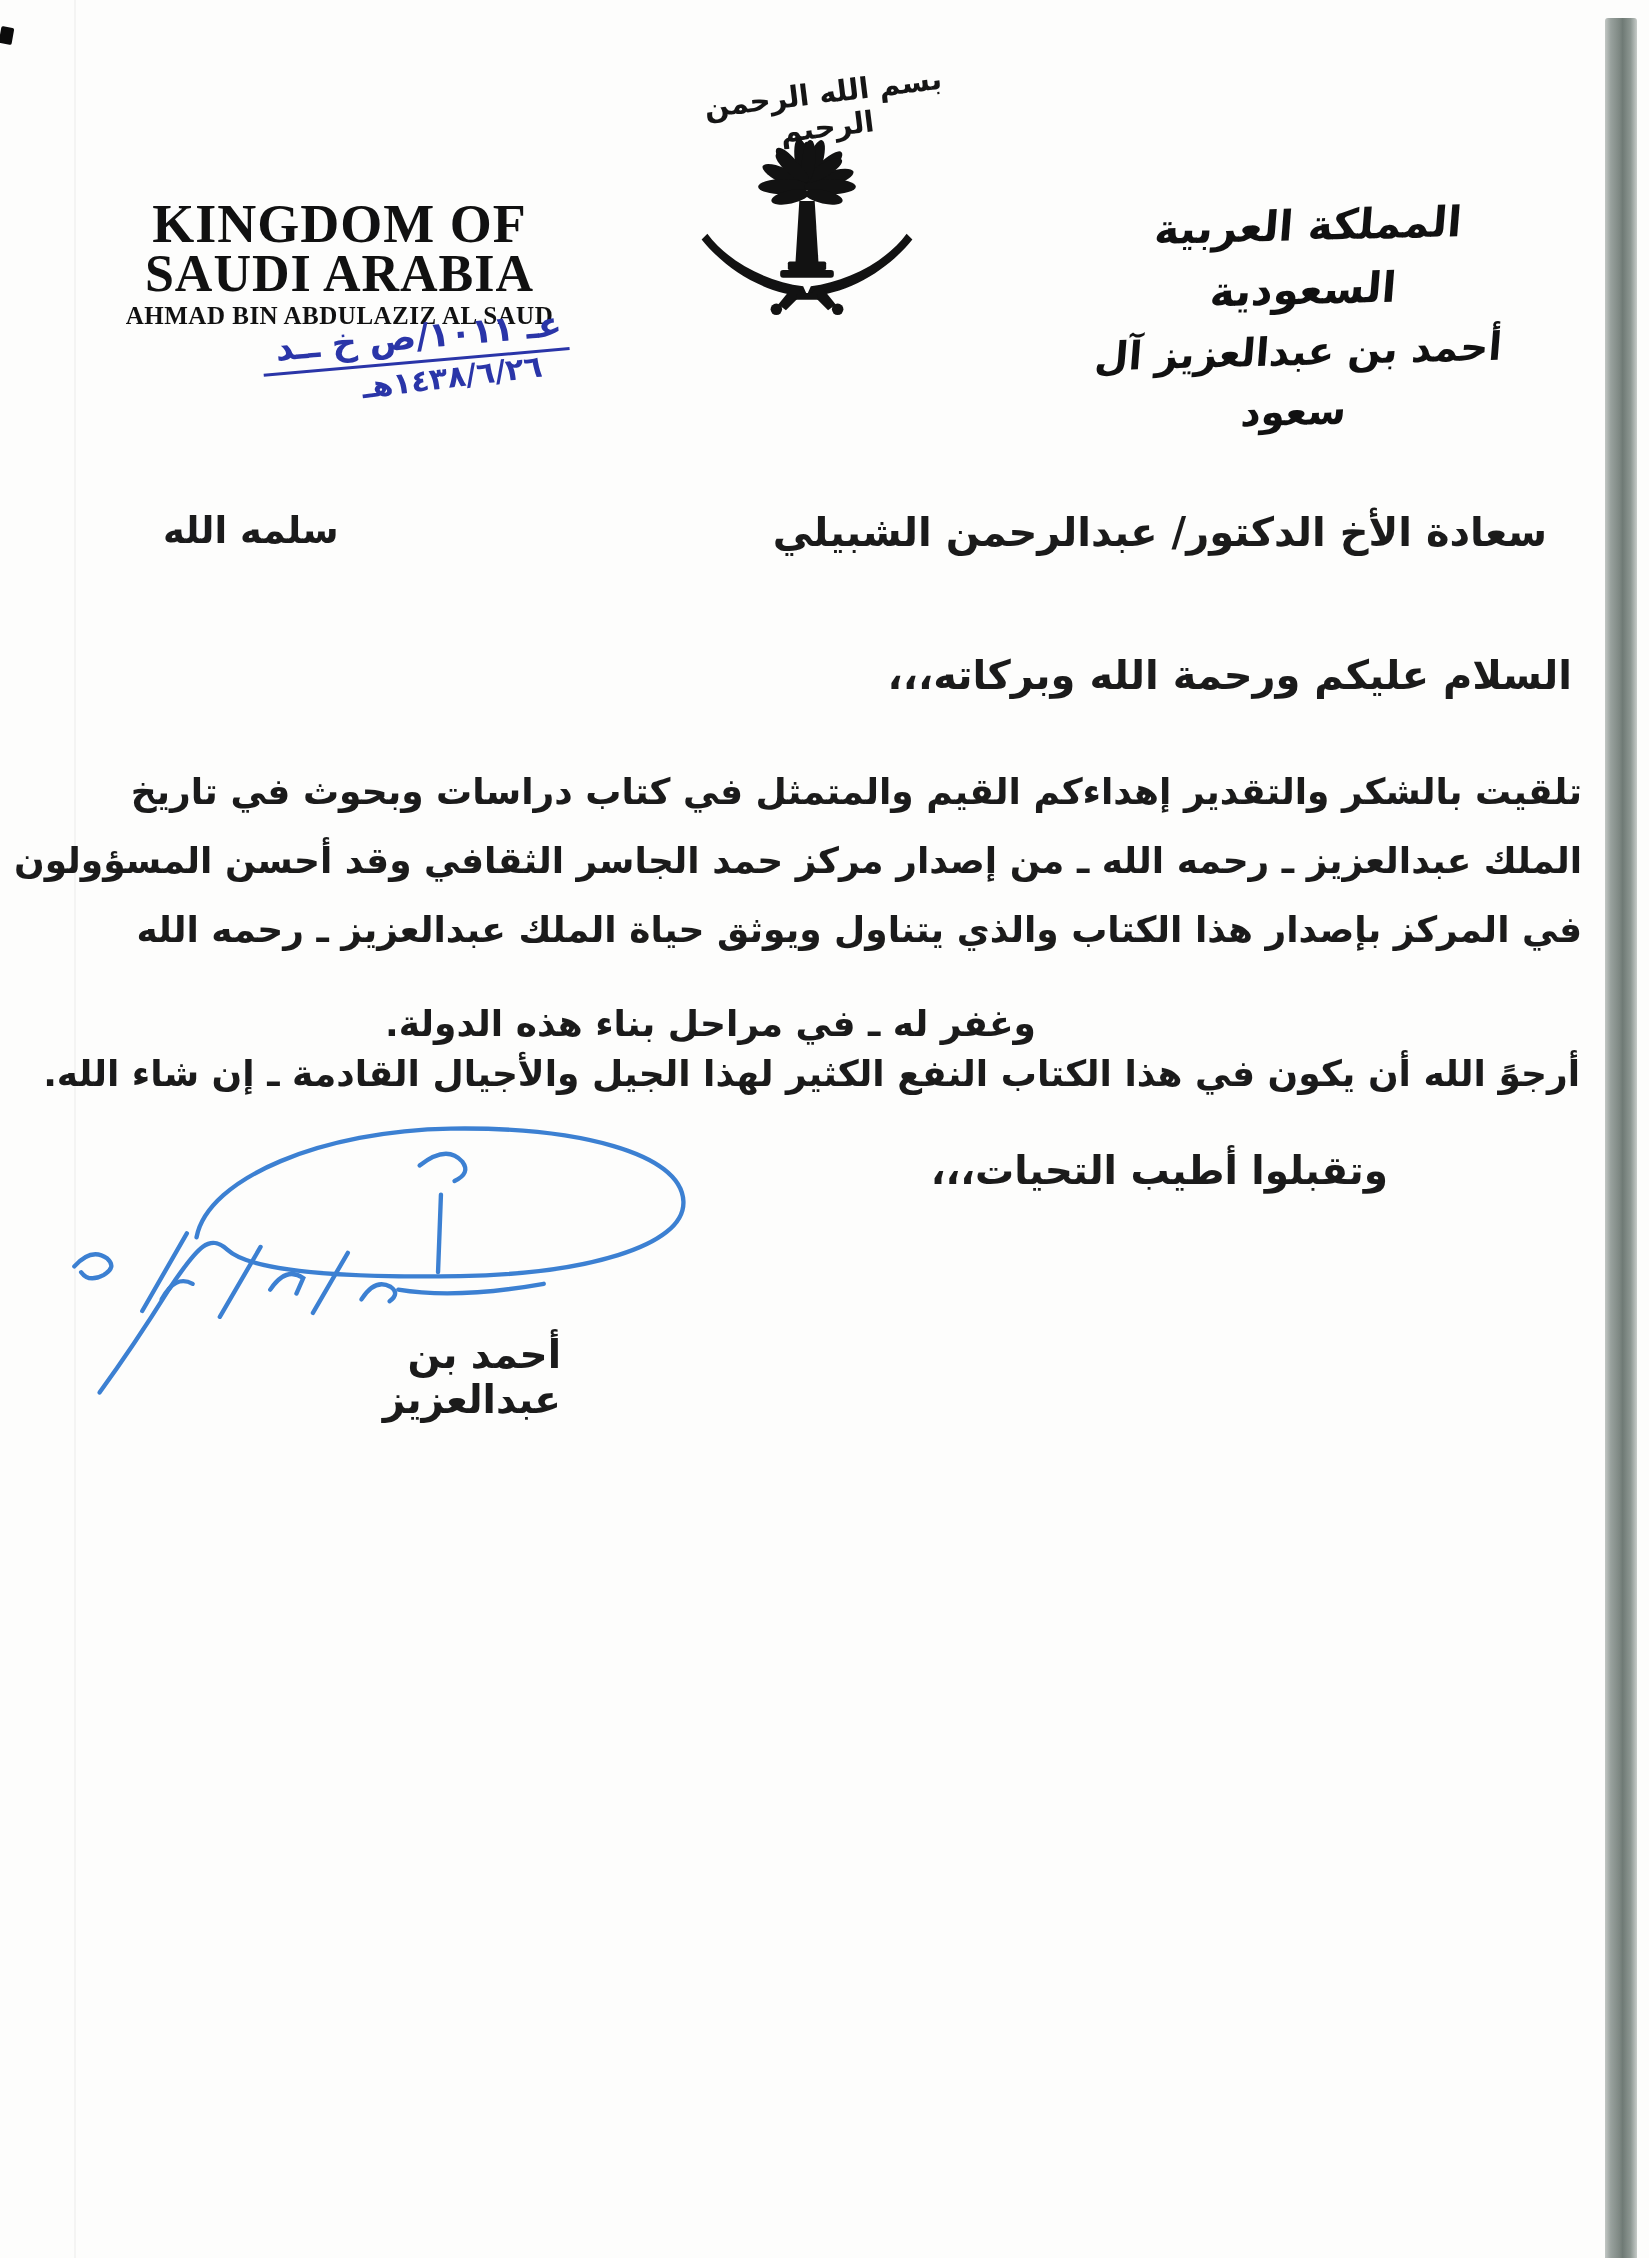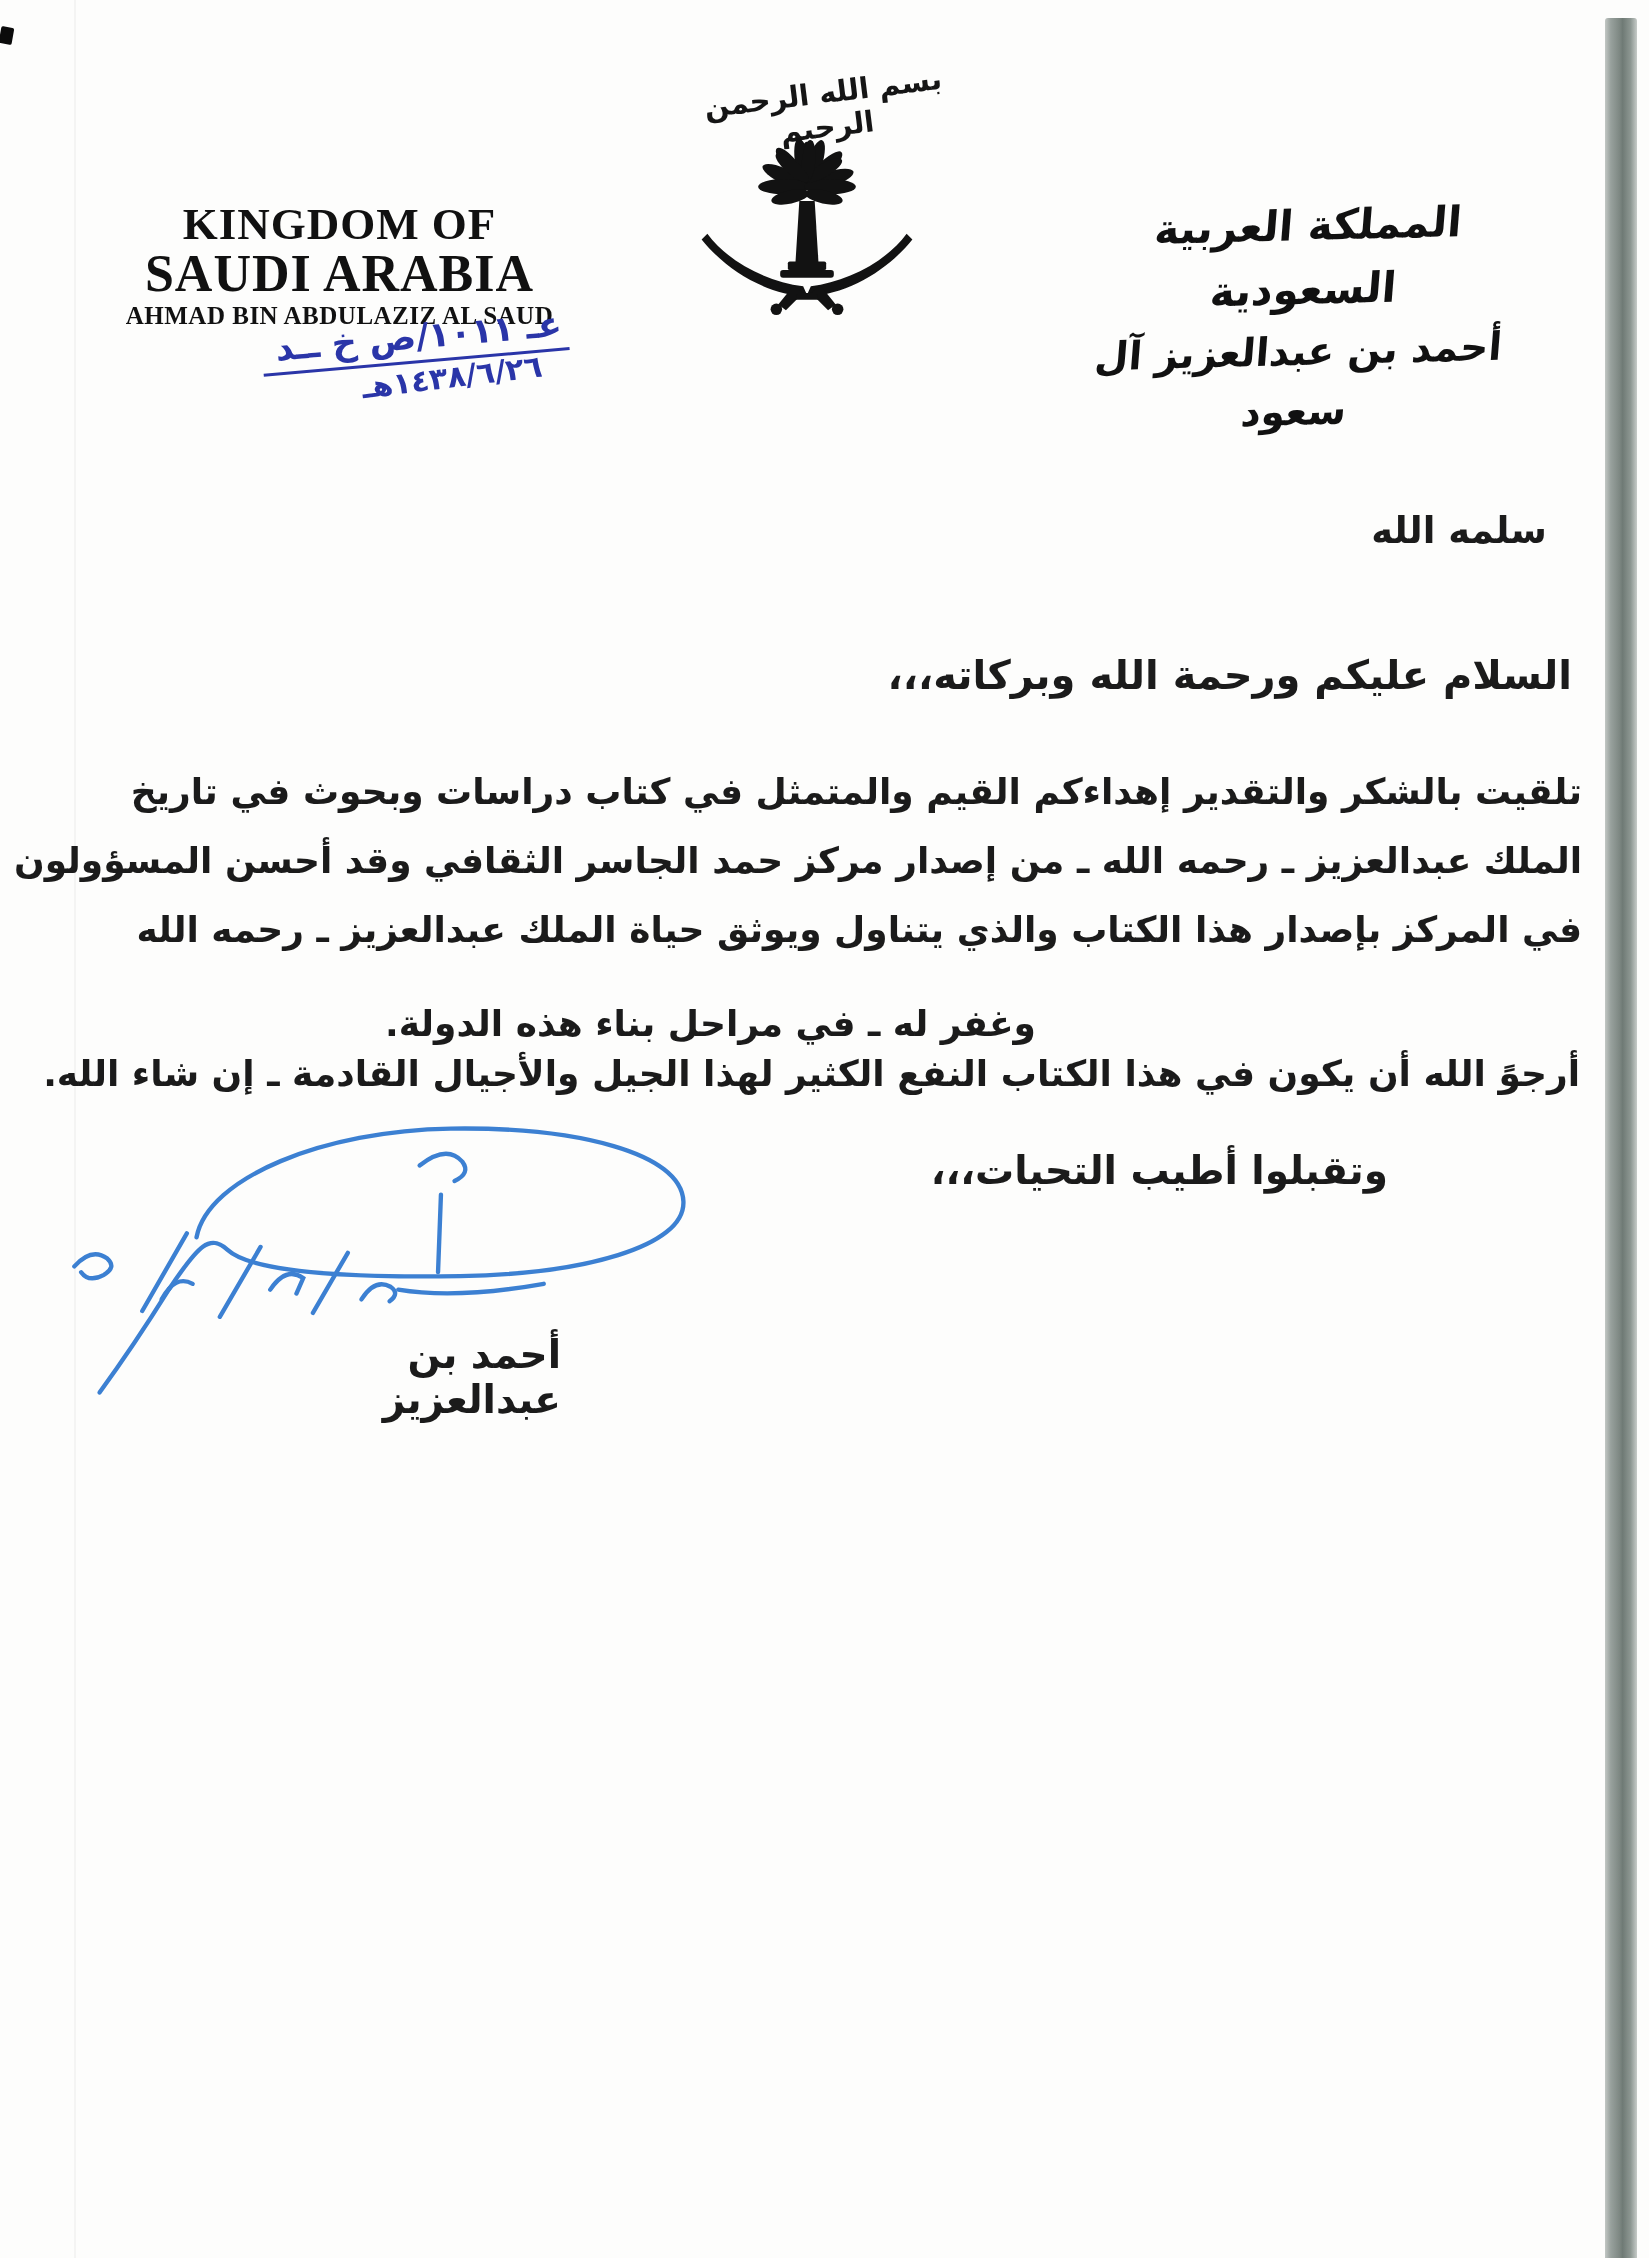--- a/index.html
+++ b/index.html
@@ -17,21 +17,21 @@
   .right-strip{
     position:absolute;left:1605px;top:17.5px;width:32px;height:2241px;
     background:linear-gradient(90deg,#c2c7c4 0%,#98a19d 18%,#7e8883 45%,#6f7a75 55%,#8d9792 80%,#c6cbc8 100%);
     border-radius:2.9px 2.9px 0 0;
   }
   
   .header-english{
     position:absolute;left:121px;top:199px;width:437px;
     text-align:center;font-family:"Liberation Serif",serif;font-weight:bold;color:#111;
   }
-  .header-english .l1{font-size:45px;line-height:50px;letter-spacing:1px;}
+  .header-english .l1{font-size:54px;line-height:50px;letter-spacing:1px;}
   .header-english .l2{font-size:52px;line-height:50px;letter-spacing:1px;}
   .header-english .l3{font-size:25px;line-height:33px;letter-spacing:0.5px;}
   .bismillah{
     position:absolute;left:699px;top:76px;width:252px;
     text-align:center;direction:rtl;font-size:29px;font-weight:bold;color:#151515;
     transform:rotate(-7deg);letter-spacing:1px;
   }
   .header-arabic{
     position:absolute;right:116px;top:194px;width:466px;
     direction:rtl;text-align:center;font-weight:bold;color:#111;
@@ -153,20 +153,21 @@
     <div class="a1 ar">المملكة العربية السعودية</div>
     <div class="a2 ar">أحمد بن عبدالعزيز آل سعود</div>
   </div>
 
   <div class="ref-note">
     <span class="num ar">عـ ١٠١١/ص خ ــد</span>
     <span class="dat ar">١٤٣٨/٦/٢٦هـ</span>
   </div>
 
   <div class="addressee-row">
+    <div class="addressee ar">سعادة الأخ الدكتور/ عبدالرحمن الشبيلي</div>
     <div class="blessing ar">سلمه الله</div>
   </div>
 
   <div class="salutation ar">السلام عليكم ورحمة الله وبركاته،،،</div>
 
   <div class="body-line bl-1 ar">تلقيت بالشكر والتقدير إهداءكم القيم والمتمثل في كتاب دراسات وبحوث في تاريخ</div>
   <div class="body-line bl-3 ar">في المركز بإصدار هذا الكتاب والذي يتناول ويوثق حياة الملك عبدالعزيز ـ رحمه الله</div>
   <div class="body-line bl-2 ar">الملك عبدالعزيز ـ رحمه الله ـ من إصدار مركز حمد الجاسر الثقافي وقد أحسن المسؤولون</div>
   <div class="body-line-last ar">وغفر له ـ في مراحل بناء هذه الدولة.</div>
 

